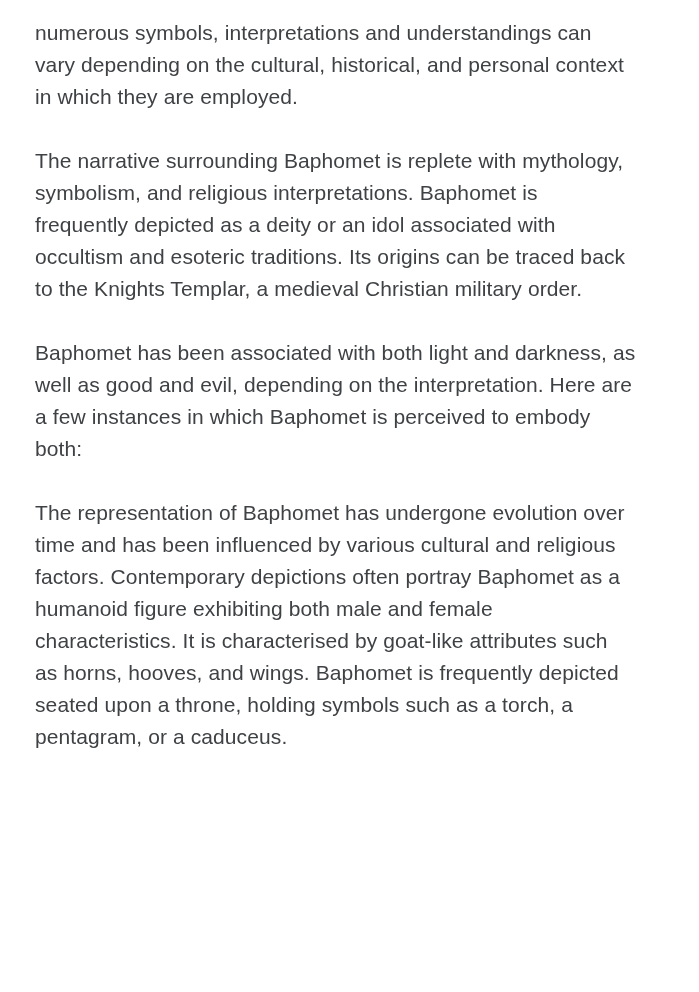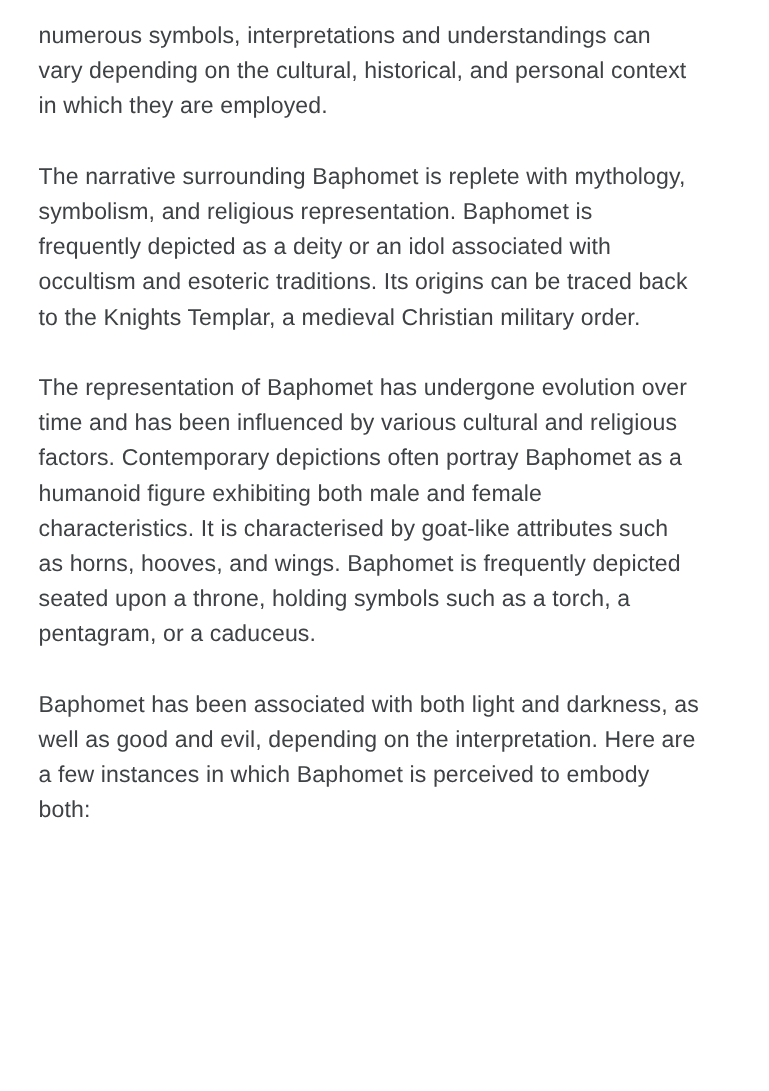--- a/index.html
+++ b/index.html
@@ -35,29 +35,29 @@
   }
 </style>
 </head>
 <body>
 
 <main class="page">
   <p class="para">numerous symbols, interpretations and understandings can
 vary depending on the cultural, historical, and personal context
 in which they are employed.</p>
   <p class="para">The narrative surrounding Baphomet is replete with mythology,
-symbolism, and religious representation. Baphomet is
+symbolism, and religious interpretations. Baphomet is
 frequently depicted as a deity or an idol associated with
 occultism and esoteric traditions. Its origins can be traced back
 to the Knights Templar, a medieval Christian military order.</p>
+  <p class="para">Baphomet has been associated with both light and darkness, as
+well as good and evil, depending on the interpretation. Here are
+a few instances in which Baphomet is perceived to embody
+both:</p>
   <p class="para">The representation of Baphomet has undergone evolution over
 time and has been influenced by various cultural and religious
 factors. Contemporary depictions often portray Baphomet as a
 humanoid figure exhibiting both male and female
 characteristics. It is characterised by goat-like attributes such
 as horns, hooves, and wings. Baphomet is frequently depicted
 seated upon a throne, holding symbols such as a torch, a
 pentagram, or a caduceus.</p>
-  <p class="para">Baphomet has been associated with both light and darkness, as
-well as good and evil, depending on the interpretation. Here are
-a few instances in which Baphomet is perceived to embody
-both:</p>
 </main>
 
 </body></html>

